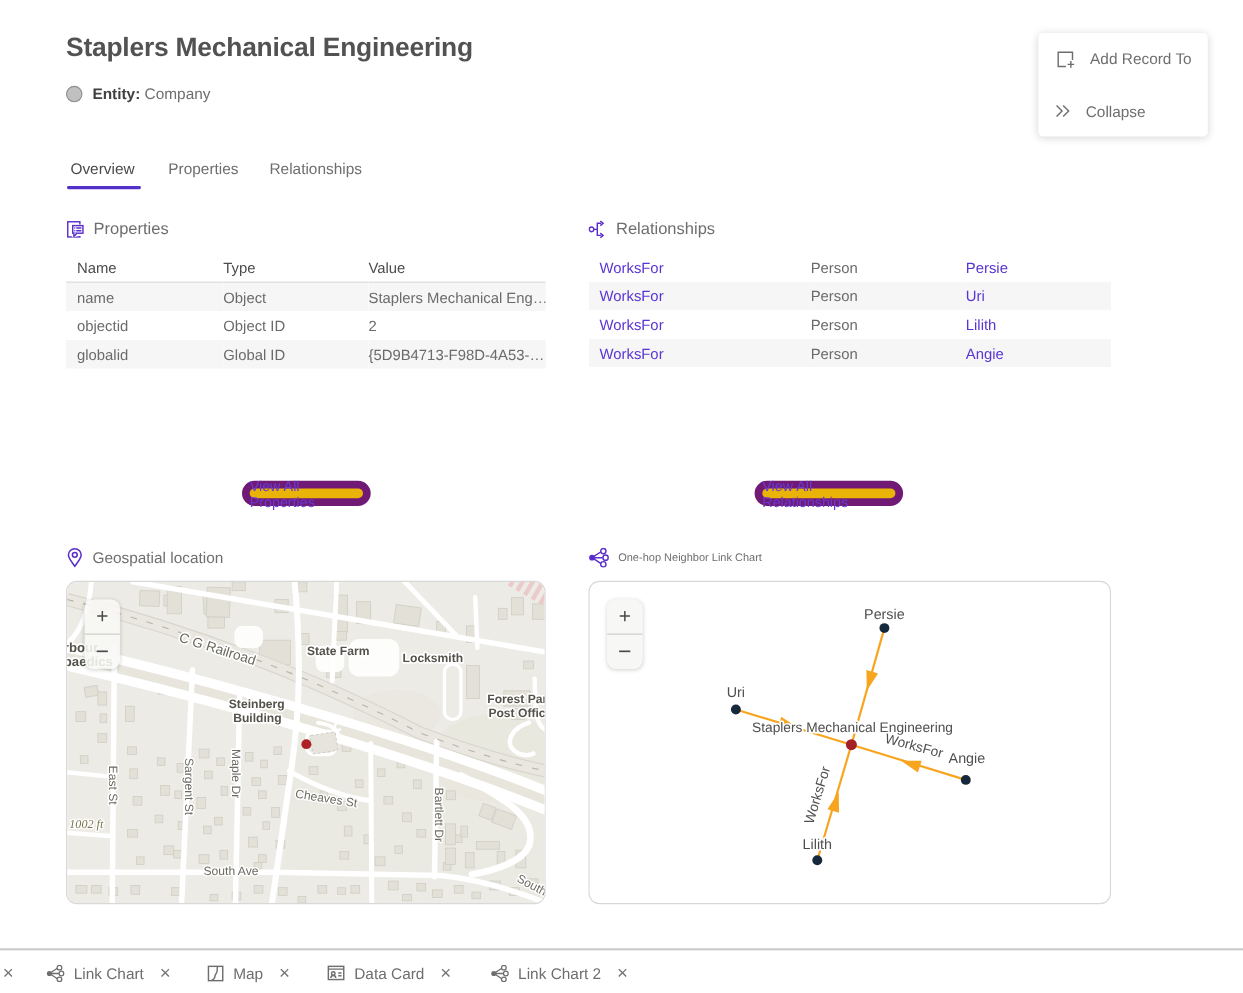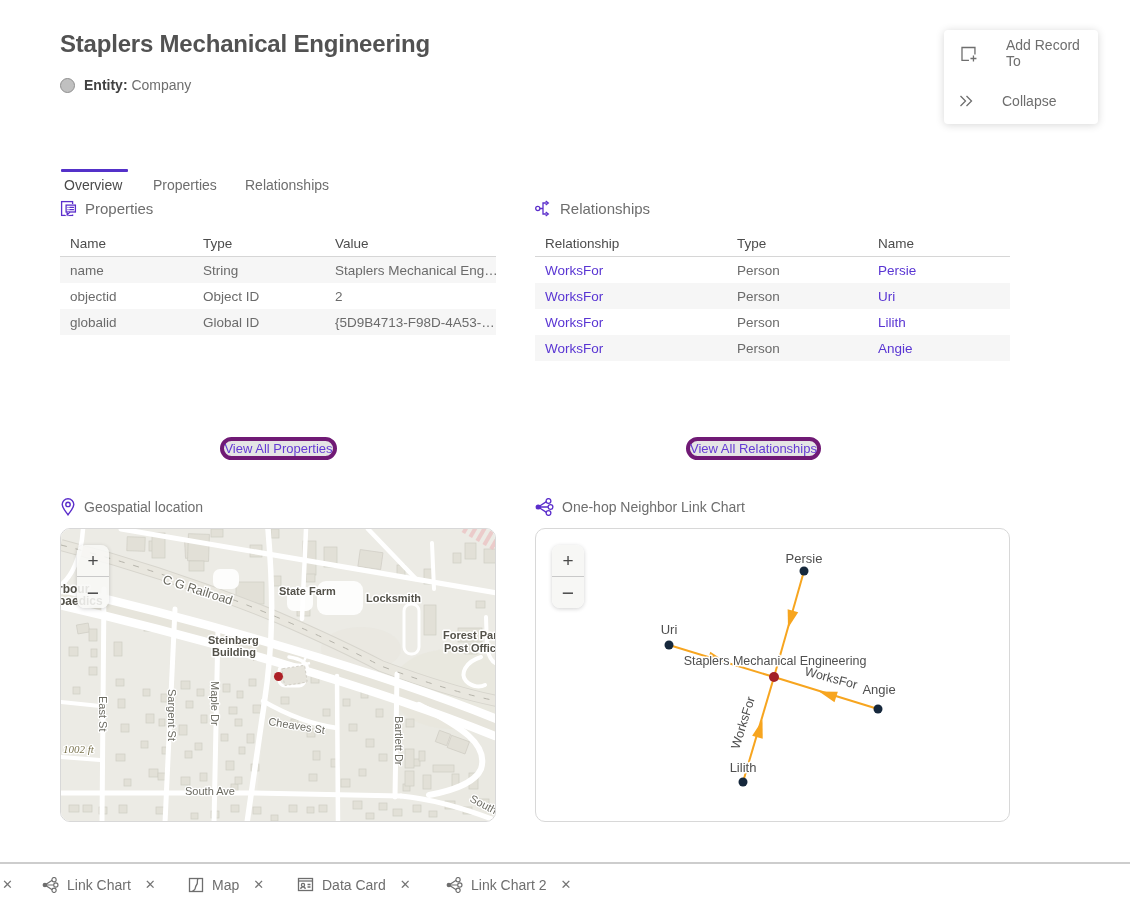--- a/index.html
+++ b/index.html
@@ -10,39 +10,39 @@
   
   .entity{position:absolute;left:60px;top:77px;font-size:14px;color:#6e6e6e;}
   .entity .dot{display:inline-block;width:13px;height:13px;border-radius:50%;
     background:#c0c0c0;border:1.5px solid #8f8f8f;vertical-align:-3px;margin-right:9px;}
   .entity b{color:#414141;font-weight:bold;}
   
   .menu{position:absolute;left:944px;top:30px;width:154px;height:94px;background:#fff;
     border-radius:4px;box-shadow:0 1px 8px rgba(0,0,0,0.16);}
   .menu .item{position:absolute;left:0;width:100%;height:40px;display:flex;align-items:center;}
   .menu .item svg{margin-left:15px;}
-  .menu .item span{margin-left:28px;font-size:14px;color:#6e6e6e;}
+  .menu .item span{margin-left:13px;font-size:14px;color:#6e6e6e;}
   
   .tabs{position:absolute;left:60px;top:145px;font-size:14px;}
-  .tab{position:absolute;top:0;color:#6e6e6e;margin-top:32px;}
+  .tab{position:absolute;top:0;color:#6e6e6e;}
   .tab.active{color:#4a4a4a;}
   .tabline{position:absolute;left:1px;top:24px;width:67px;height:3px;background:#5431c9;border-radius:1px;}
   
   .sech{position:absolute;height:18px;display:flex;align-items:center;}
   .sech svg{flex:none;}
   .sech span{margin-left:8px;font-size:15px;color:#6e6e6e;}
   
   table.dt{position:absolute;border-collapse:collapse;font-size:13.5px;table-layout:fixed;}
   table.dt th{font-weight:normal;color:#4c4c4c;text-align:left;height:26px;padding:0;
     border-bottom:1px solid #d6d6d6;}
   table.dt td{color:#6b6b6b;height:26px;padding:0;white-space:nowrap;overflow:hidden;}
   table.dt tr.alt td{background:#f6f6f6;}
   a.plink{color:#5935d3;text-decoration:none;}
-  .pill{position:absolute;height:23px;border:4px solid #701a75;border-radius:12px;color:#653bd4;
-    font-size:13px;display:flex;align-items:center;justify-content:center;background:#e5e5e5;box-sizing:border-box;}
+  .pill{position:absolute;height:23px;border:7px solid #701a75;border-radius:12px;color:#653bd4;
+    font-size:13px;display:flex;align-items:center;justify-content:center;background:#eab308;box-sizing:border-box;}
   
   .card{position:absolute;top:528px;height:294px;border:1px solid #d8d8d8;border-radius:10px;
     overflow:hidden;box-sizing:border-box;background:#fff;}
   .zoomctl{position:absolute;left:16px;top:16px;width:32px;height:63px;border-radius:8px;
     background:rgba(246,246,244,0.92);box-shadow:0 1px 4px rgba(0,0,0,0.18);z-index:5;}
   .zoomctl .zc{height:31px;display:flex;align-items:center;justify-content:center;
     font-size:19px;font-weight:400;color:#4a4a4a;}
   .zoomctl .div{height:1px;background:#c9c9c9;}
   
   .bbar{position:absolute;left:0;top:862px;width:1130px;height:41px;border-top:2px solid #cdcdcd;background:#fff;}
@@ -97,21 +97,21 @@
       <col>
     </colgroup>
     <tbody>
       <tr>
         <th style="padding-left:10px;">Name</th>
         <th>Type</th>
         <th>Value</th>
       </tr>
     <tr class="alt">
         <td style="padding-left:10px;">name</td>
-        <td>String</td>
+        <td>Object</td>
         <td>Staplers Mechanical Eng…</td>
       </tr>
     <tr>
         <td style="padding-left:10px;margin-top:42px;">objectid</td>
         <td>Object ID</td>
         <td>2</td>
       </tr>
     <tr class="alt">
         <td style="padding-left:10px;">globalid</td>
         <td>Global ID</td>
@@ -130,25 +130,20 @@
     </svg>
     <span>Relationships</span>
   </div>
   <table class="dt" style="left:535px;top:230px;width:475px;">
     <colgroup>
       <col style="width:202px">
       <col style="width:141px">
       <col>
     </colgroup>
     <tbody>
-      <tr>
-        <th style="padding-left:10px;">Relationship</th>
-        <th>Type</th>
-        <th>Name</th>
-      </tr>
     <tr>
         <td style="padding-left:10px;"><a class="plink">WorksFor</a></td>
         <td>Person</td>
         <td><a class="plink">Persie</a></td>
       </tr>
     <tr class="alt">
         <td style="padding-left:10px;"><a class="plink">WorksFor</a></td>
         <td>Person</td>
         <td><a class="plink">Uri</a></td>
       </tr>
@@ -175,21 +170,21 @@
   </div>
 
   <div class="sech" style="left:535px;top:498px;">
     <svg width="19" height="18" viewBox="0 0 19 18" fill="none" stroke="#5b2ecb" stroke-width="1.3">
       <circle cx="3.2" cy="9" r="2.6" fill="#5b2ecb" stroke="none"></circle>
       <circle cx="13.5" cy="3" r="2.4"></circle>
       <circle cx="15.5" cy="9" r="2.4"></circle>
       <circle cx="13.5" cy="15" r="2.4"></circle>
       <path d="M3.2 9 L11.4 3.6 M3.2 9 H13 M3.2 9 L11.4 14.4"></path>
     </svg>
-    <span style="font-size:14px;">One-hop Neighbor Link Chart</span>
+    <span style="font-size:10px;">One-hop Neighbor Link Chart</span>
   </div>
 
   <div class="card" style="left:60px;width:436px;">
     <svg width="436" height="294" viewBox="0 0 436 294" style="position:absolute;left:0;top:0;">
       <rect width="436" height="294" fill="#ecebe5"></rect>
       <polygon points="212,118 204,176 196,265 340,267 436,290 436,208" fill="#eae9e2"></polygon>
       <ellipse cx="390" cy="160" rx="60" ry="40" fill="#e7e5db" opacity="0.55"></ellipse>
       <ellipse cx="300" cy="120" rx="40" ry="22" fill="#e8e6dd" opacity="0.5"></ellipse>
 
       <g fill="#e2e0d7" stroke="#cfcdc4" stroke-width="0.7">

